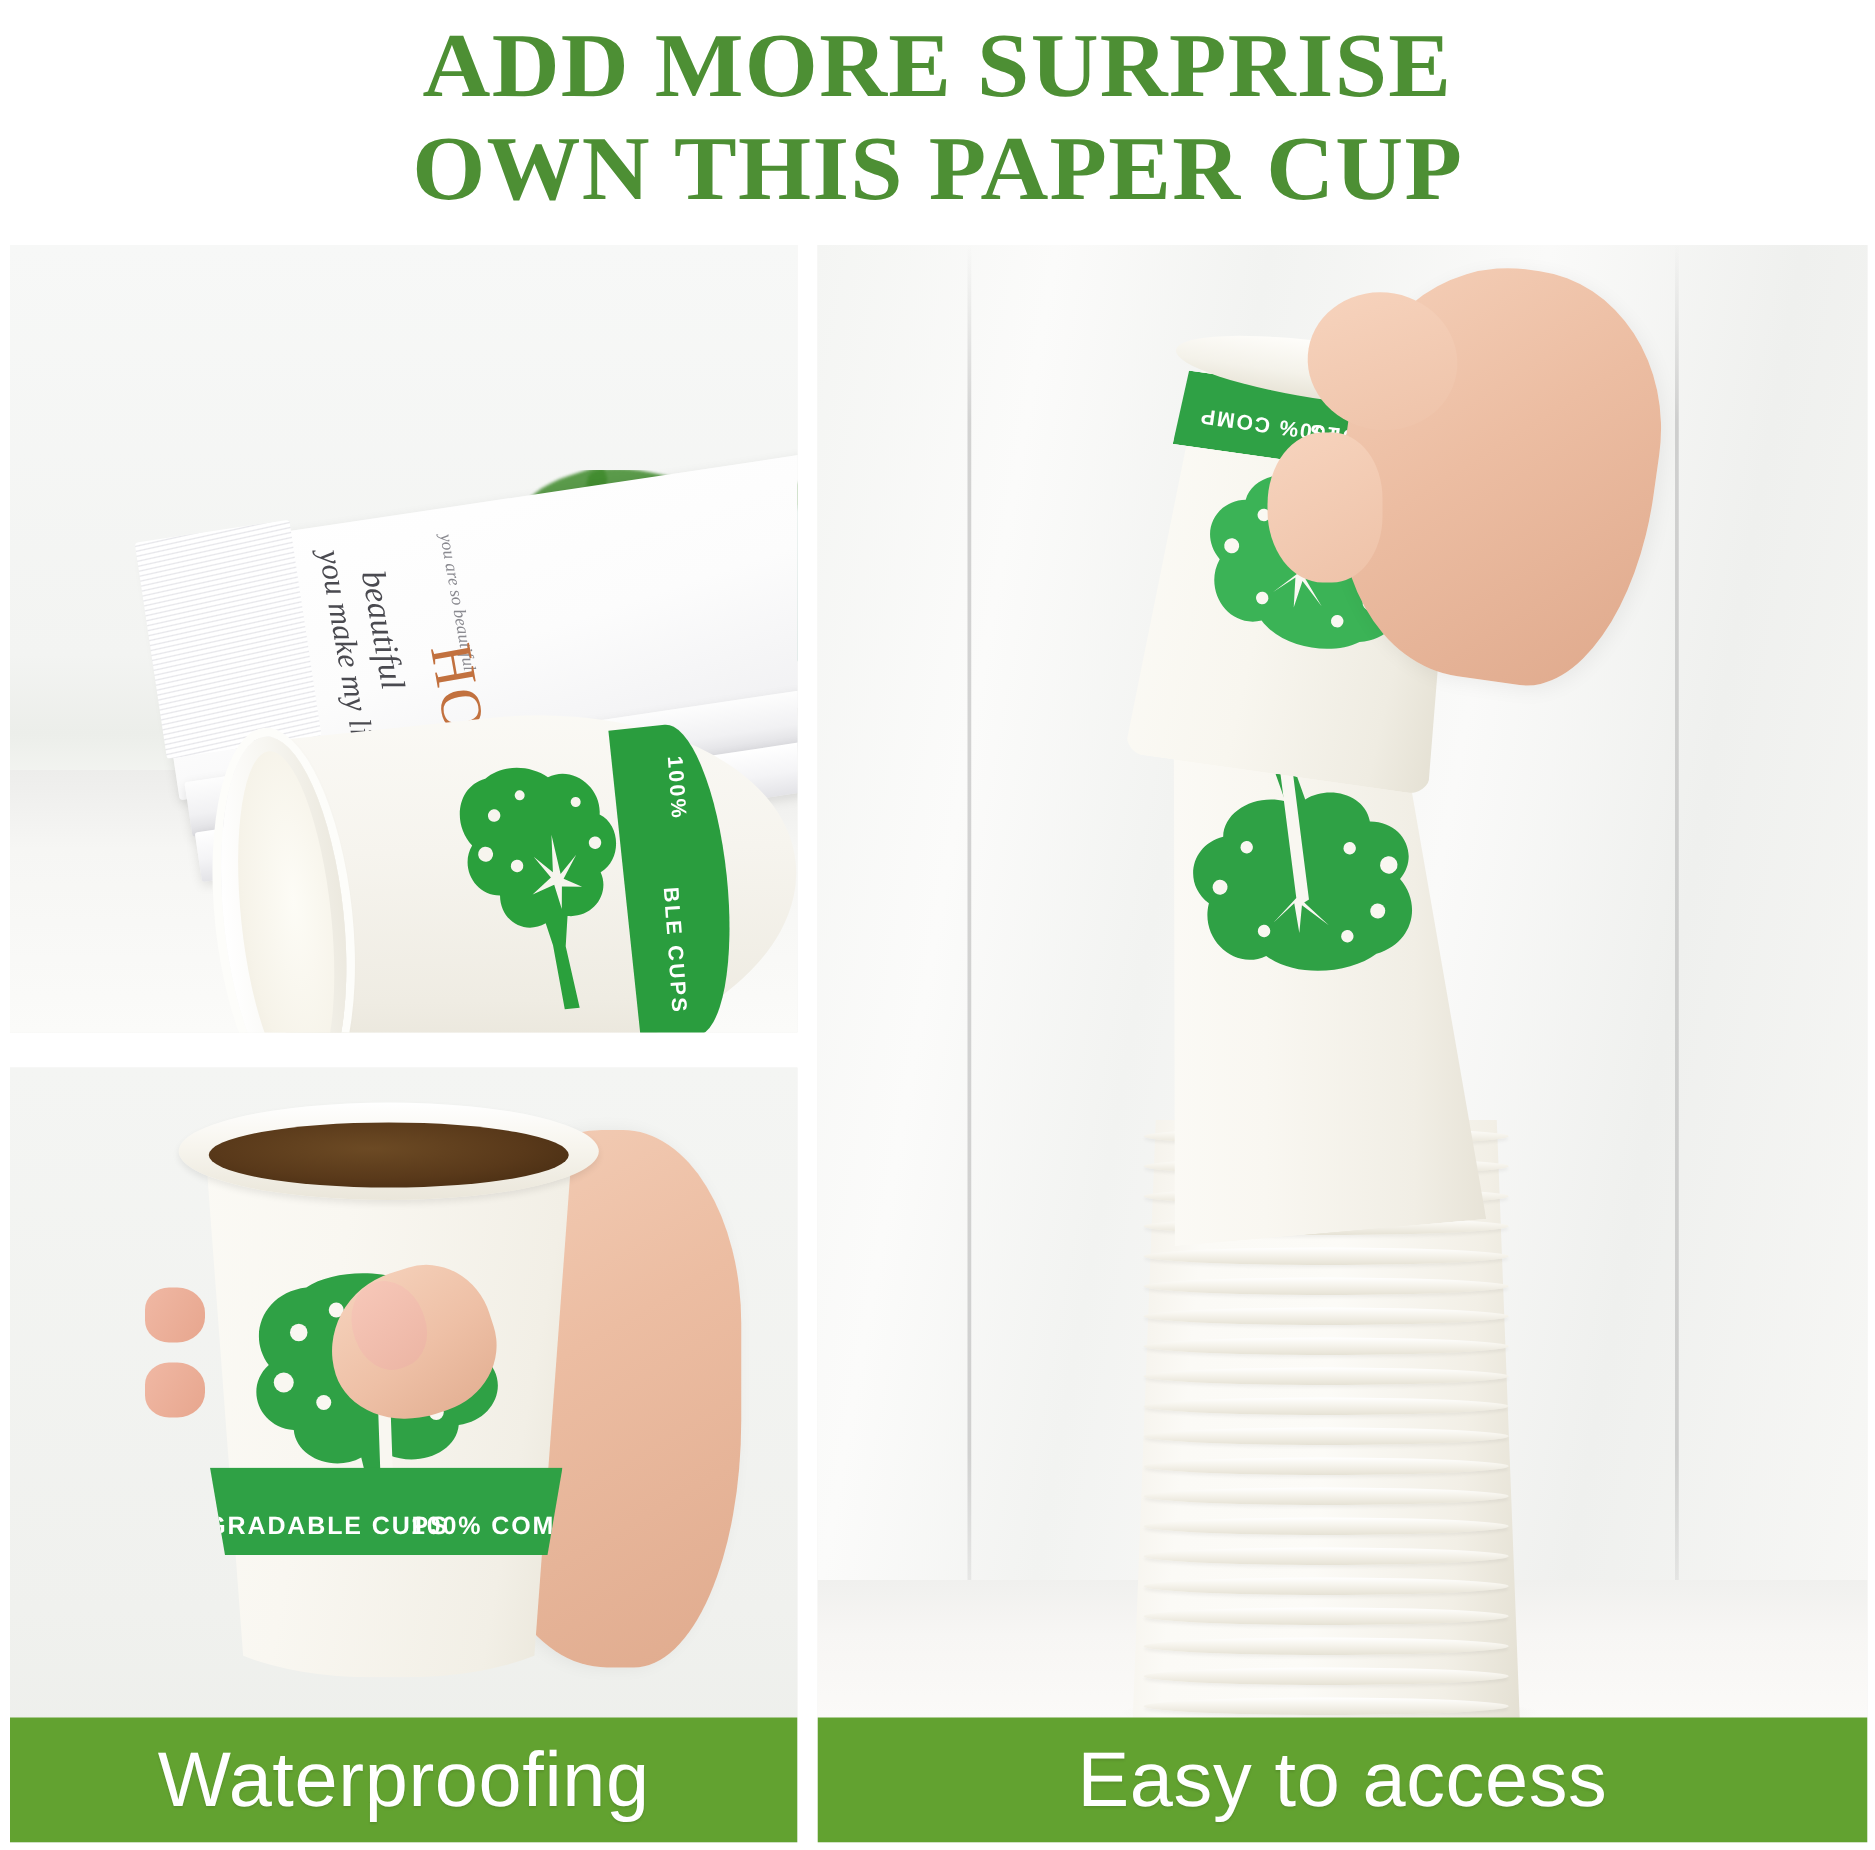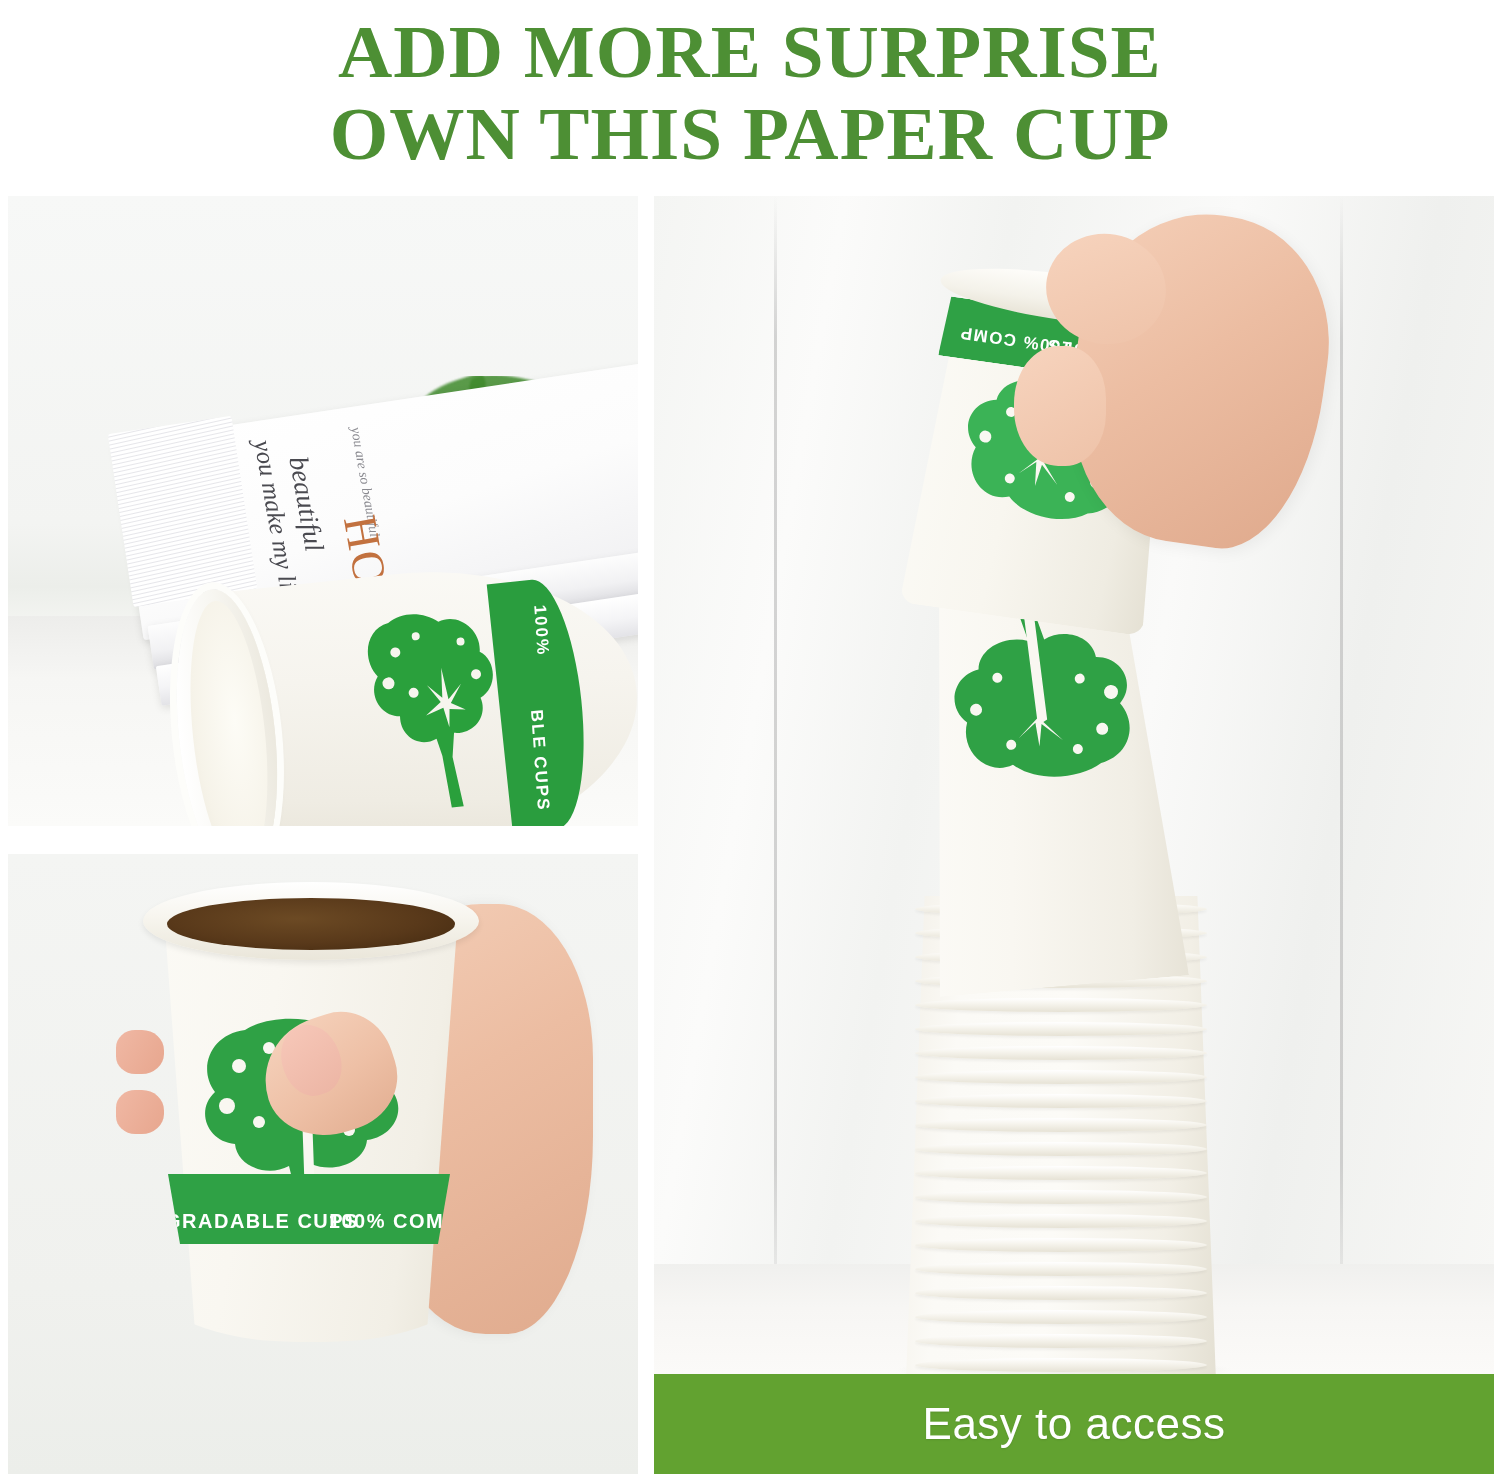--- a/index.html
+++ b/index.html
@@ -41,21 +41,21 @@
     background:#62a230;
     display:flex;align-items:center;justify-content:center;
     color:#ffffff;
     font-family:"Liberation Sans",sans-serif;
     font-weight:400;
     letter-spacing:0.5px;
     box-sizing:border-box;
   }
   #cap-sturdy{height:105px;font-size:61px;}
   #cap-water{height:100px;font-size:62px;}
-  #cap-easy{height:100px;font-size:44px;}
+  #cap-easy{height:100px;font-size:62px;}
   .caption span{text-shadow:0 1px 2px rgba(0,0,0,.10);}
 
   
   .tl-bg{
     position:absolute;inset:0;
     background:
       linear-gradient(180deg,#f7f8f7 0%,#f3f4f2 52%,#eceeea 62%,#f6f7f4 70%,#fafbf8 100%);
   }
   .tl-tabletop{
     position:absolute;left:0;top:420px;width:100%;height:210px;
@@ -403,20 +403,23 @@
       </div>
       <div class="bl-rim"></div>
       <div class="bl-coffee"></div>
     </div>
 
     <div class="finger f1"></div>
     <div class="finger f2"></div>
     <div class="bl-thumb"></div>
     <div class="bl-nail"></div>
 
+    <div class="caption" id="cap-water">
+      <span>Waterproofing</span>
+    </div>
   </div>
 
   <div class="panel" id="panel-right">
     <div class="r-bg"></div>
     <div class="r-curtain-fold" style="left:120px;"></div>
     <div class="r-curtain-fold" style="left:686px;"></div>
     <div class="r-floor"></div>
 
     <div class="r-base-shadow"></div>
     <div class="r-stack">

